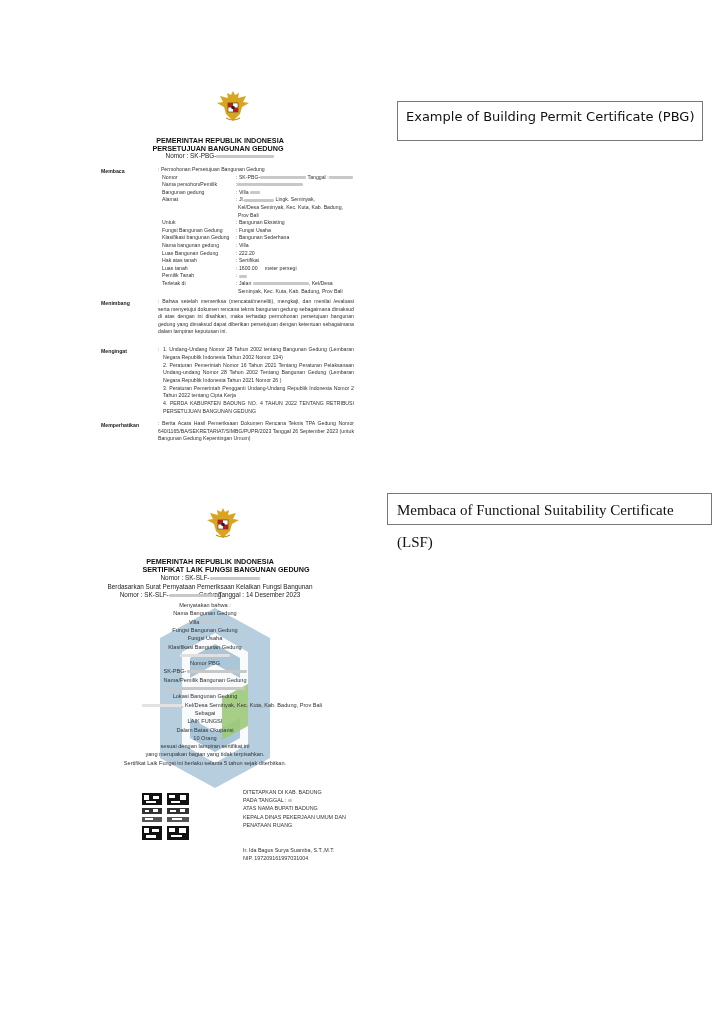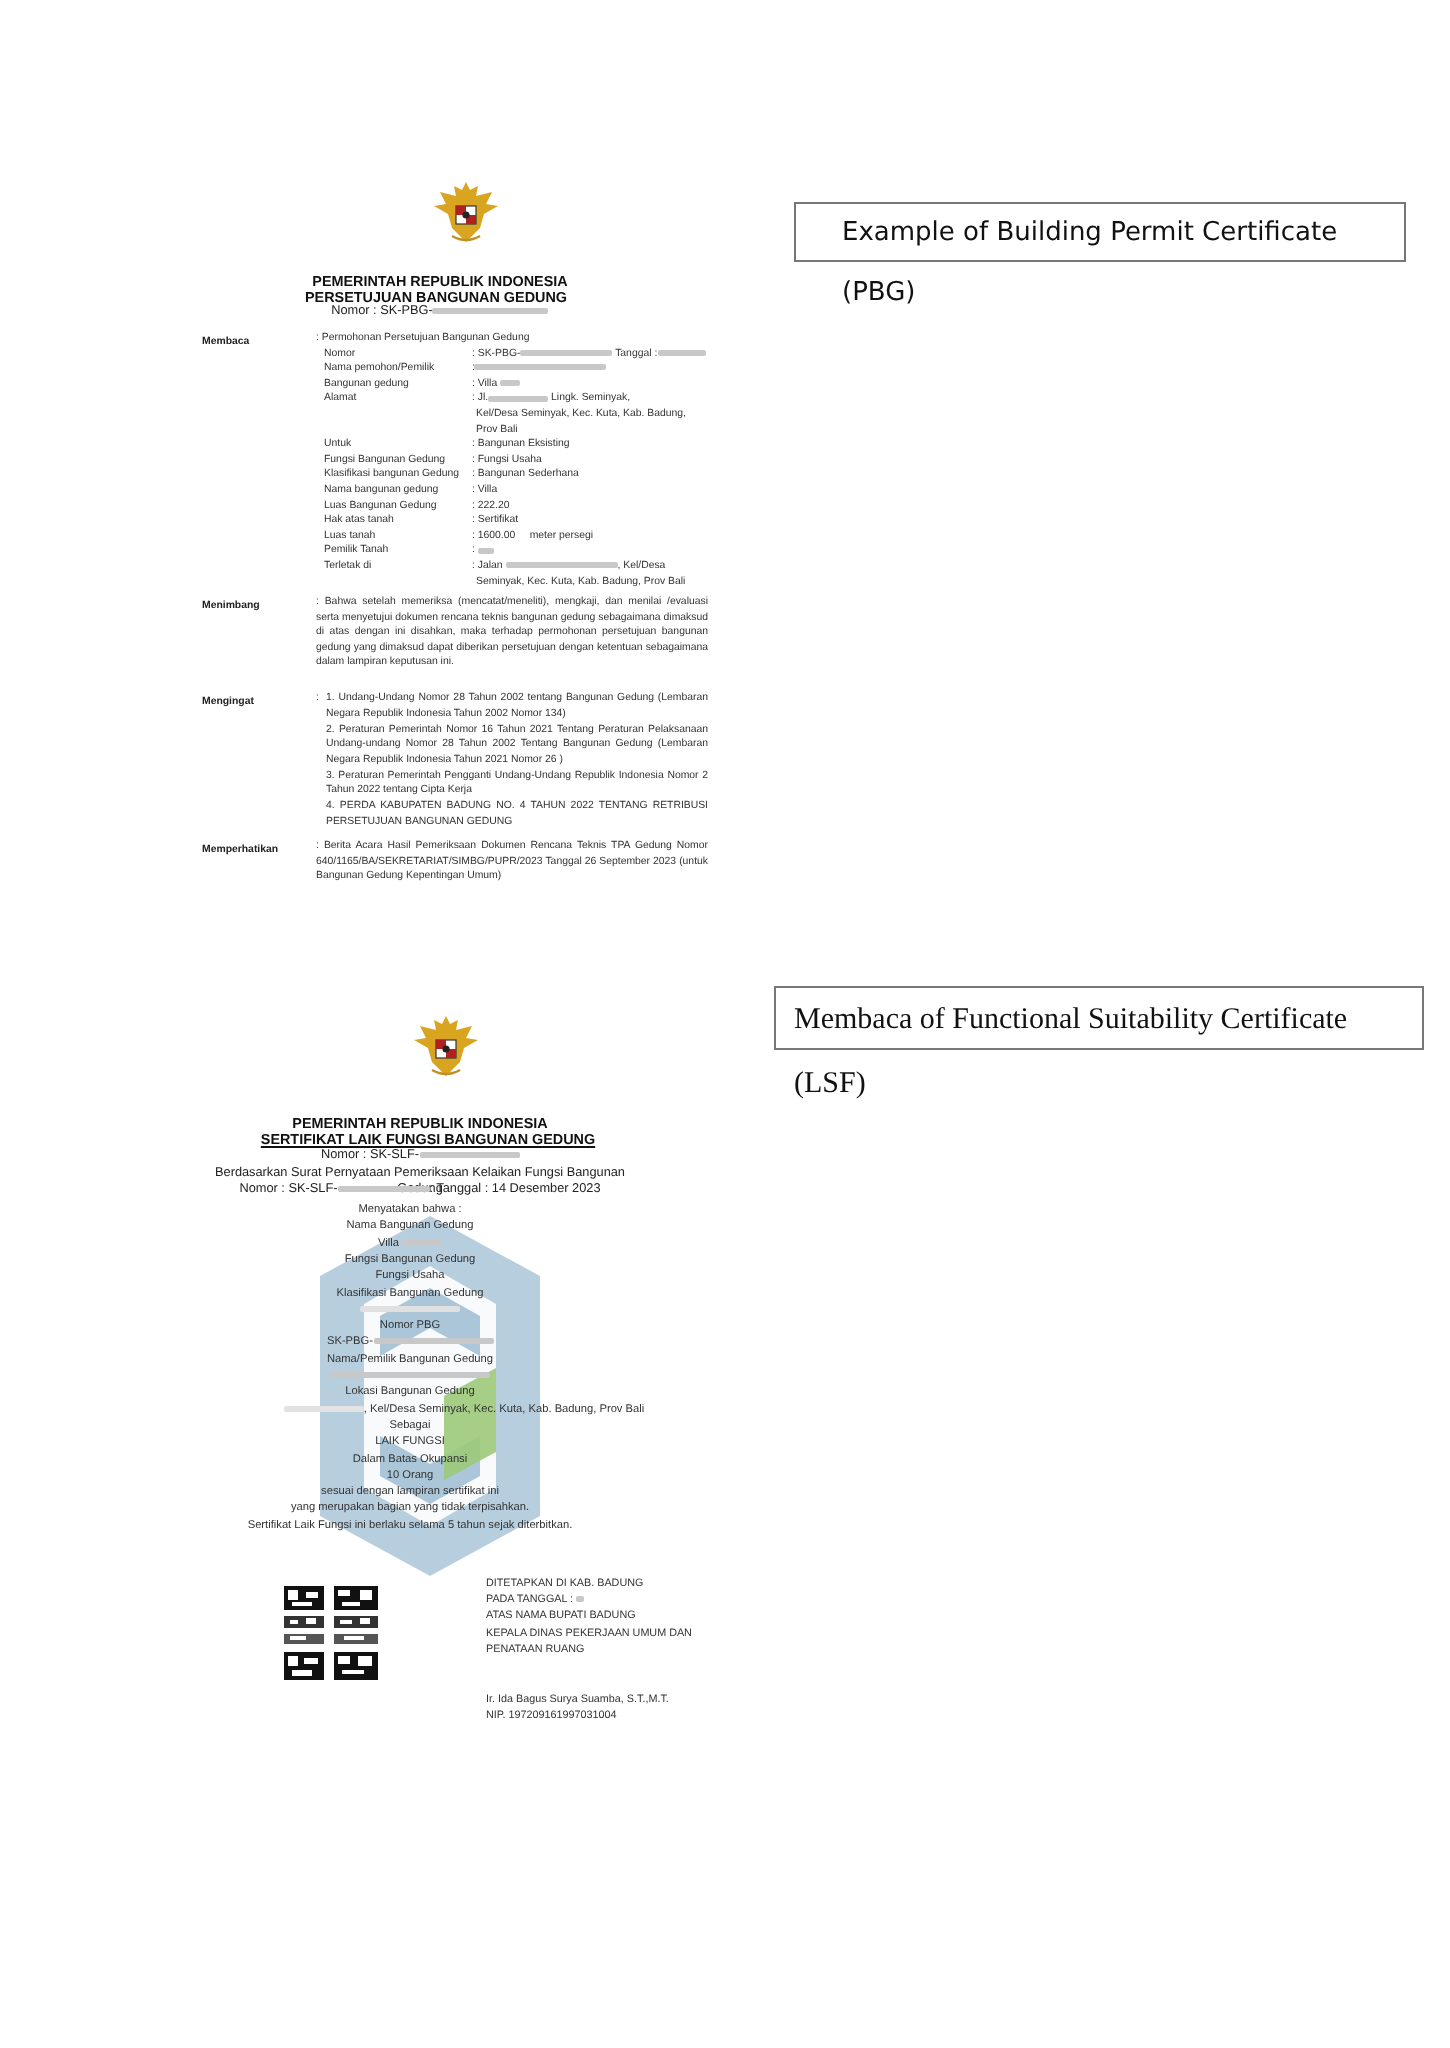--- a/index.html
+++ b/index.html
@@ -1,19 +1,19 @@
 <!DOCTYPE html>
 <html><head>
 <meta charset="utf-8">
 <style>
   html, body { margin:0; padding:0; background:#ffffff; }
   body { width:725px; height:1024px; position:relative; overflow:hidden; font-family:"Liberation Sans", sans-serif; color:#222; }
   .abs { position:absolute; }
   .caption { position:absolute; border:1px solid #777; background:#fff; color:#111; }
-  .cap1 { left:397px; top:101px; width:306px; height:30px; font-family:"DejaVu Sans", sans-serif; font-size:13px; line-height:30px; padding-left:23px; box-sizing:border-box; }
+  .cap1 { left:397px; top:101px; width:306px; height:40px; font-family:"DejaVu Sans", sans-serif; font-size:13px; line-height:30px; padding-left:8px; box-sizing:border-box; }
   .cap2 { left:387px; top:493px; width:325px; height:32px; font-family:"Liberation Serif", serif; font-size:15px; line-height:32px; padding-left:9px; box-sizing:border-box; }
   .garuda { position:absolute; width:34px; height:36px; }
   .title { position:absolute; text-align:center; font-weight:bold; font-size:7.2px; line-height:9px; color:#111; }
   .sub { position:absolute; text-align:center; font-size:6.4px; line-height:8.5px; color:#222; }
   .blur { display:inline-block; height:3px; background:#c8c8c8; vertical-align:middle; border-radius:1px; }
   .sec-label { position:absolute; font-weight:bold; font-size:5.2px; color:#222; }
   .row { position:absolute; font-size:5.2px; line-height:7.6px; color:#333; white-space:nowrap; }
   .para { position:absolute; font-size:5.2px; line-height:7.6px; color:#333; text-align:justify; }
   .lsf-line { position:absolute; left:100px; width:210px; text-align:center; font-size:5.6px; line-height:8.3px; color:#333; white-space:nowrap; }
   .sign { position:absolute; font-size:5.4px; line-height:8.2px; color:#333; white-space:nowrap; }
@@ -97,21 +97,21 @@
 
   <svg class="abs" style="left:160px;top:608px;width:110px;height:180px;" viewBox="0 0 110 180">
     <polygon points="55,0 110,30 110,150 55,180 0,150 0,30" fill="#aac6d8" opacity="0.85"></polygon>
     <polygon points="55,25 88,44 88,136 55,155 22,136 22,44" fill="#ffffff" opacity="0.9"></polygon>
     <polygon points="30,50 55,36 80,50 80,70 55,56 30,70" fill="#aac6d8"></polygon>
     <polygon points="30,110 55,124 80,110 80,130 55,144 30,130" fill="#aac6d8"></polygon>
     <polygon points="62,90 88,76 88,118 62,132" fill="#9cc97a" opacity="0.9"></polygon>
   </svg>
 
   <div class="title" style="left:130px;top:557px;width:160px;">PEMERINTAH REPUBLIK INDONESIA</div>
-  <div class="title" style="left:114px;top:565px;width:200px;text-decoration:underline;">SERTIFIKAT LAIK FUNGSI BANGUNAN GEDUNG</div>
+  <div class="title" style="left:126px;top:565px;width:200px;">SERTIFIKAT LAIK FUNGSI BANGUNAN GEDUNG</div>
   <div class="sub" style="left:120px;top:574px;width:180px;"><span>Nomor : SK-SLF-</span><span class="blur" style="width:50px;"></span></div>
   <div class="sub" style="left:100px;top:582.5px;width:220px;">Berdasarkan Surat Pernyataan Pemeriksaan Kelaikan Fungsi Bangunan Gedung</div>
   <div class="sub" style="left:110px;top:591px;width:200px;"><span>Nomor : SK-SLF-</span><span class="blur" style="width:46px;"></span><span>: Tanggal : 14 Desember 2023</span></div>
 
   <div>
     <div class="lsf-line" style="top:601px;">Menyatakan bahwa :</div>
     <div class="lsf-line" style="top:609.3px;">Nama Bangunan Gedung</div>
     <div class="lsf-line" style="top:617.6px;"><span>Villa</span> <span class="blur" style="width:20px;"></span></div>
     <div class="lsf-line" style="top:625.9px;">Fungsi Bangunan Gedung</div>
     <div class="lsf-line" style="top:634.2px;">Fungsi Usaha</div>

